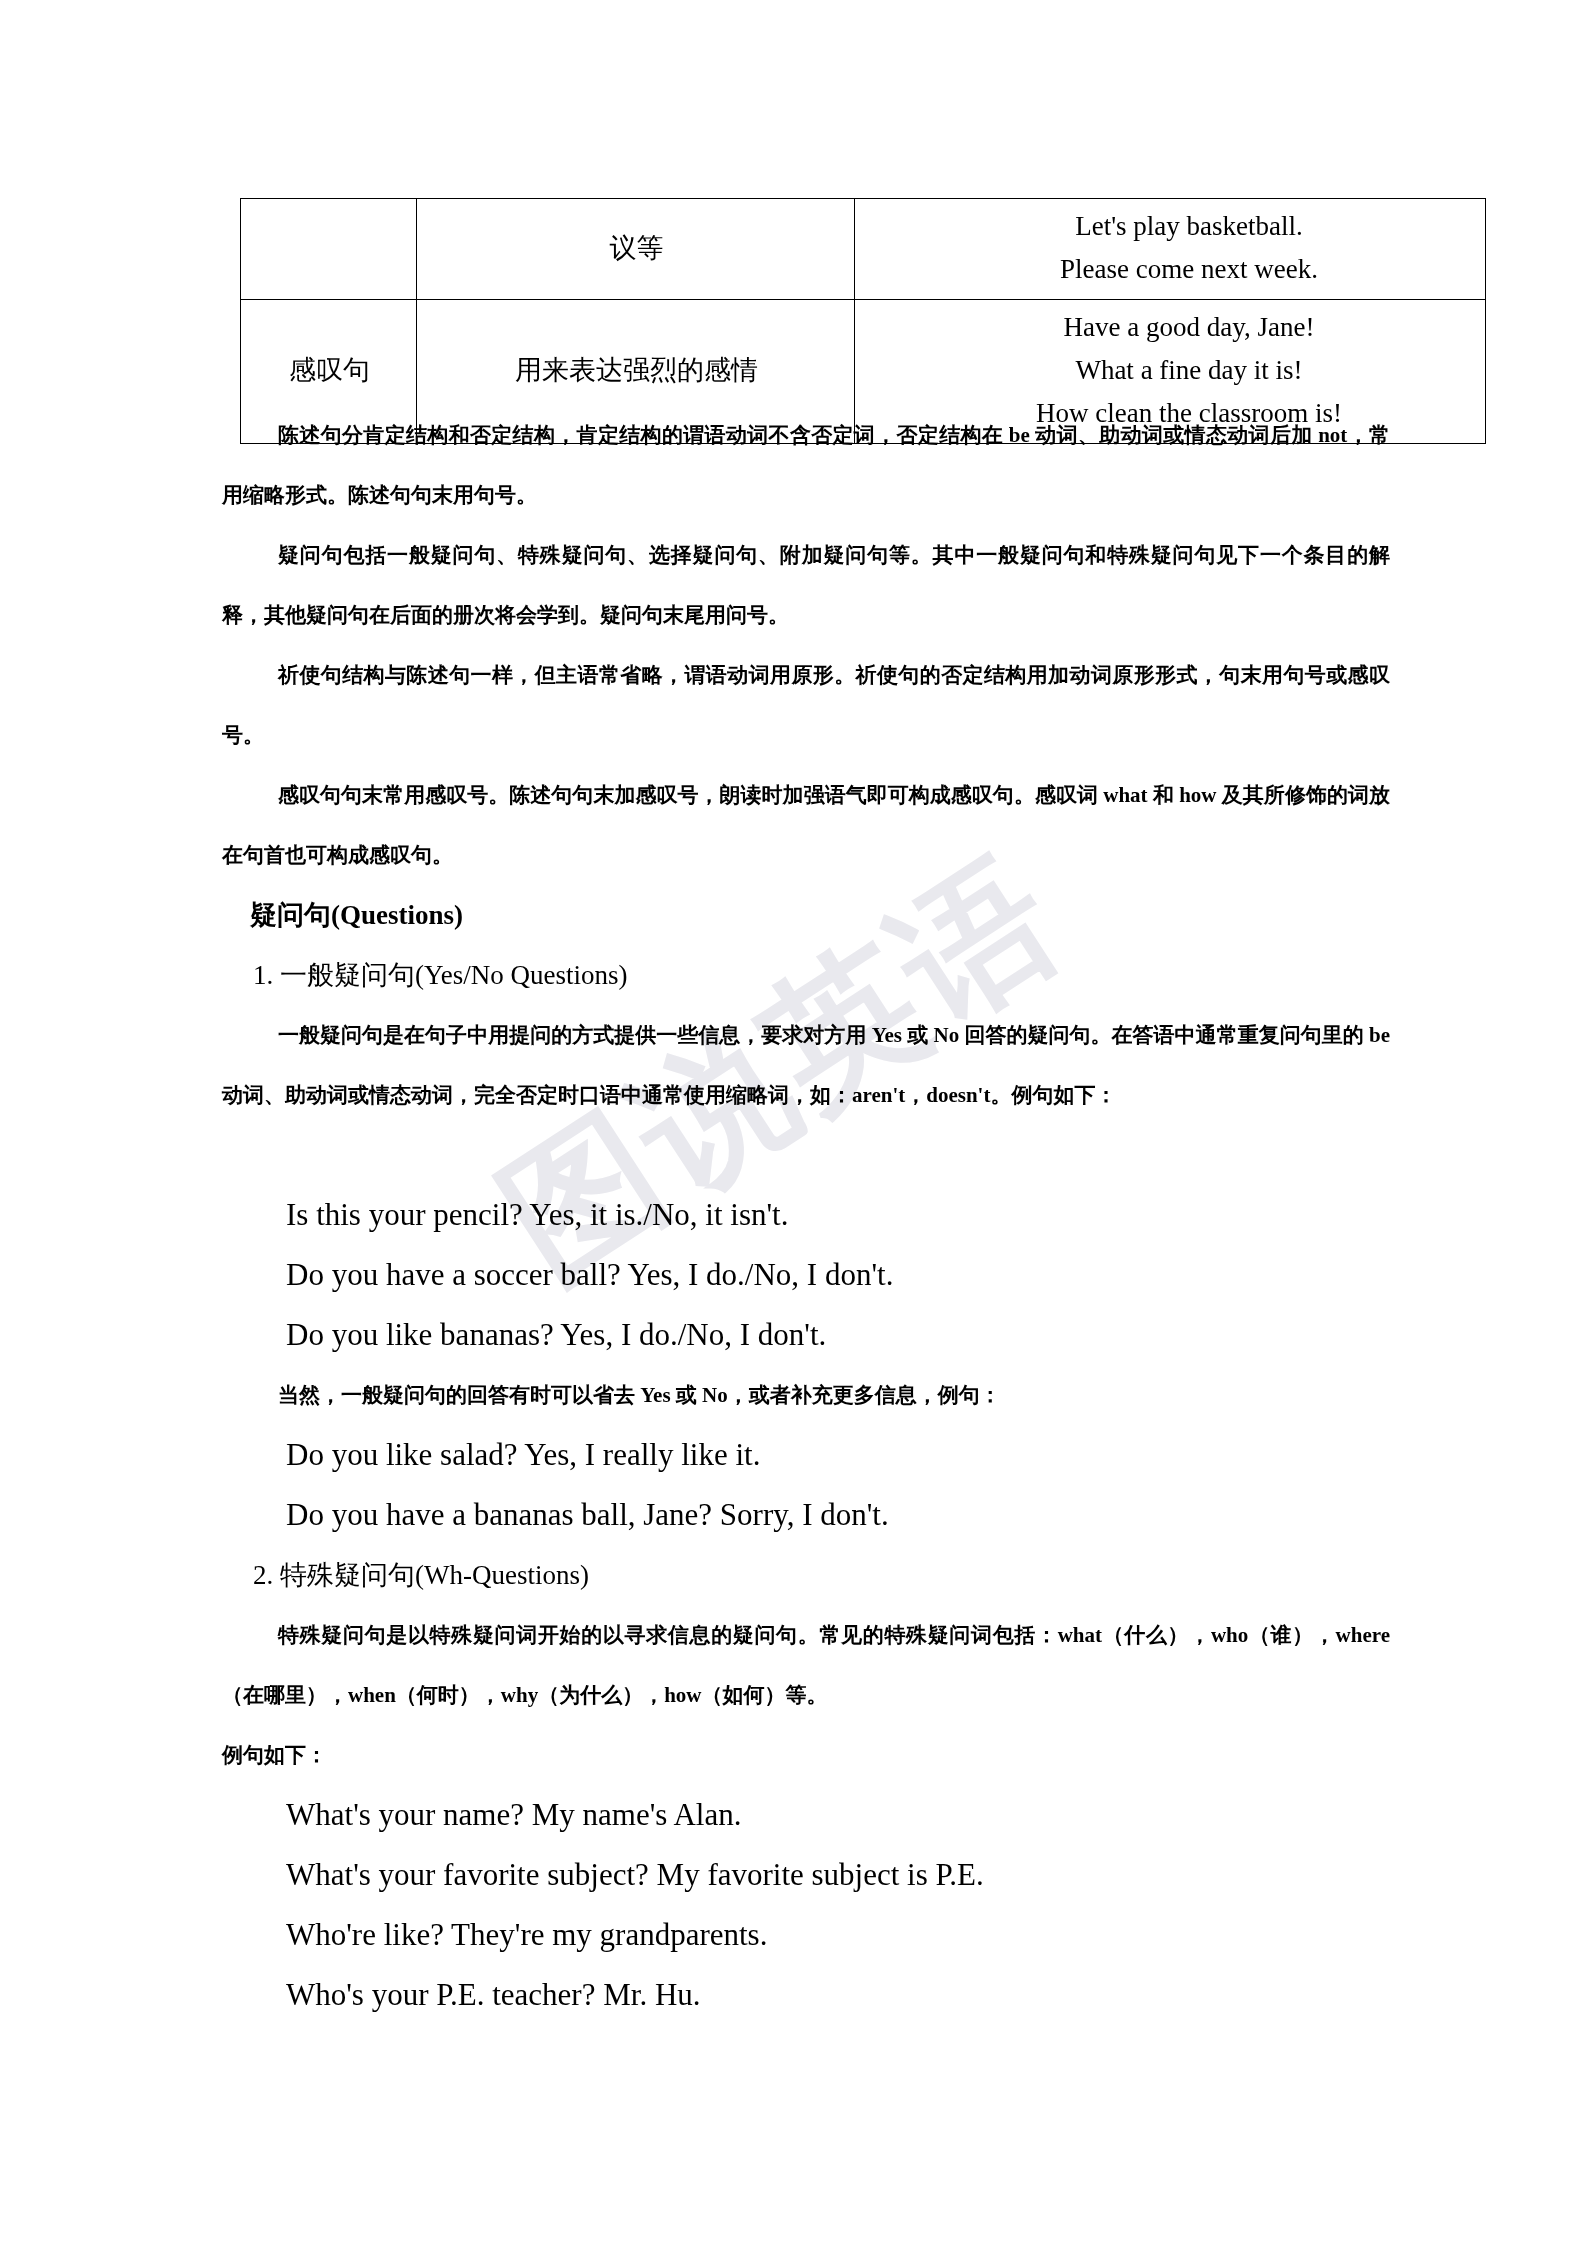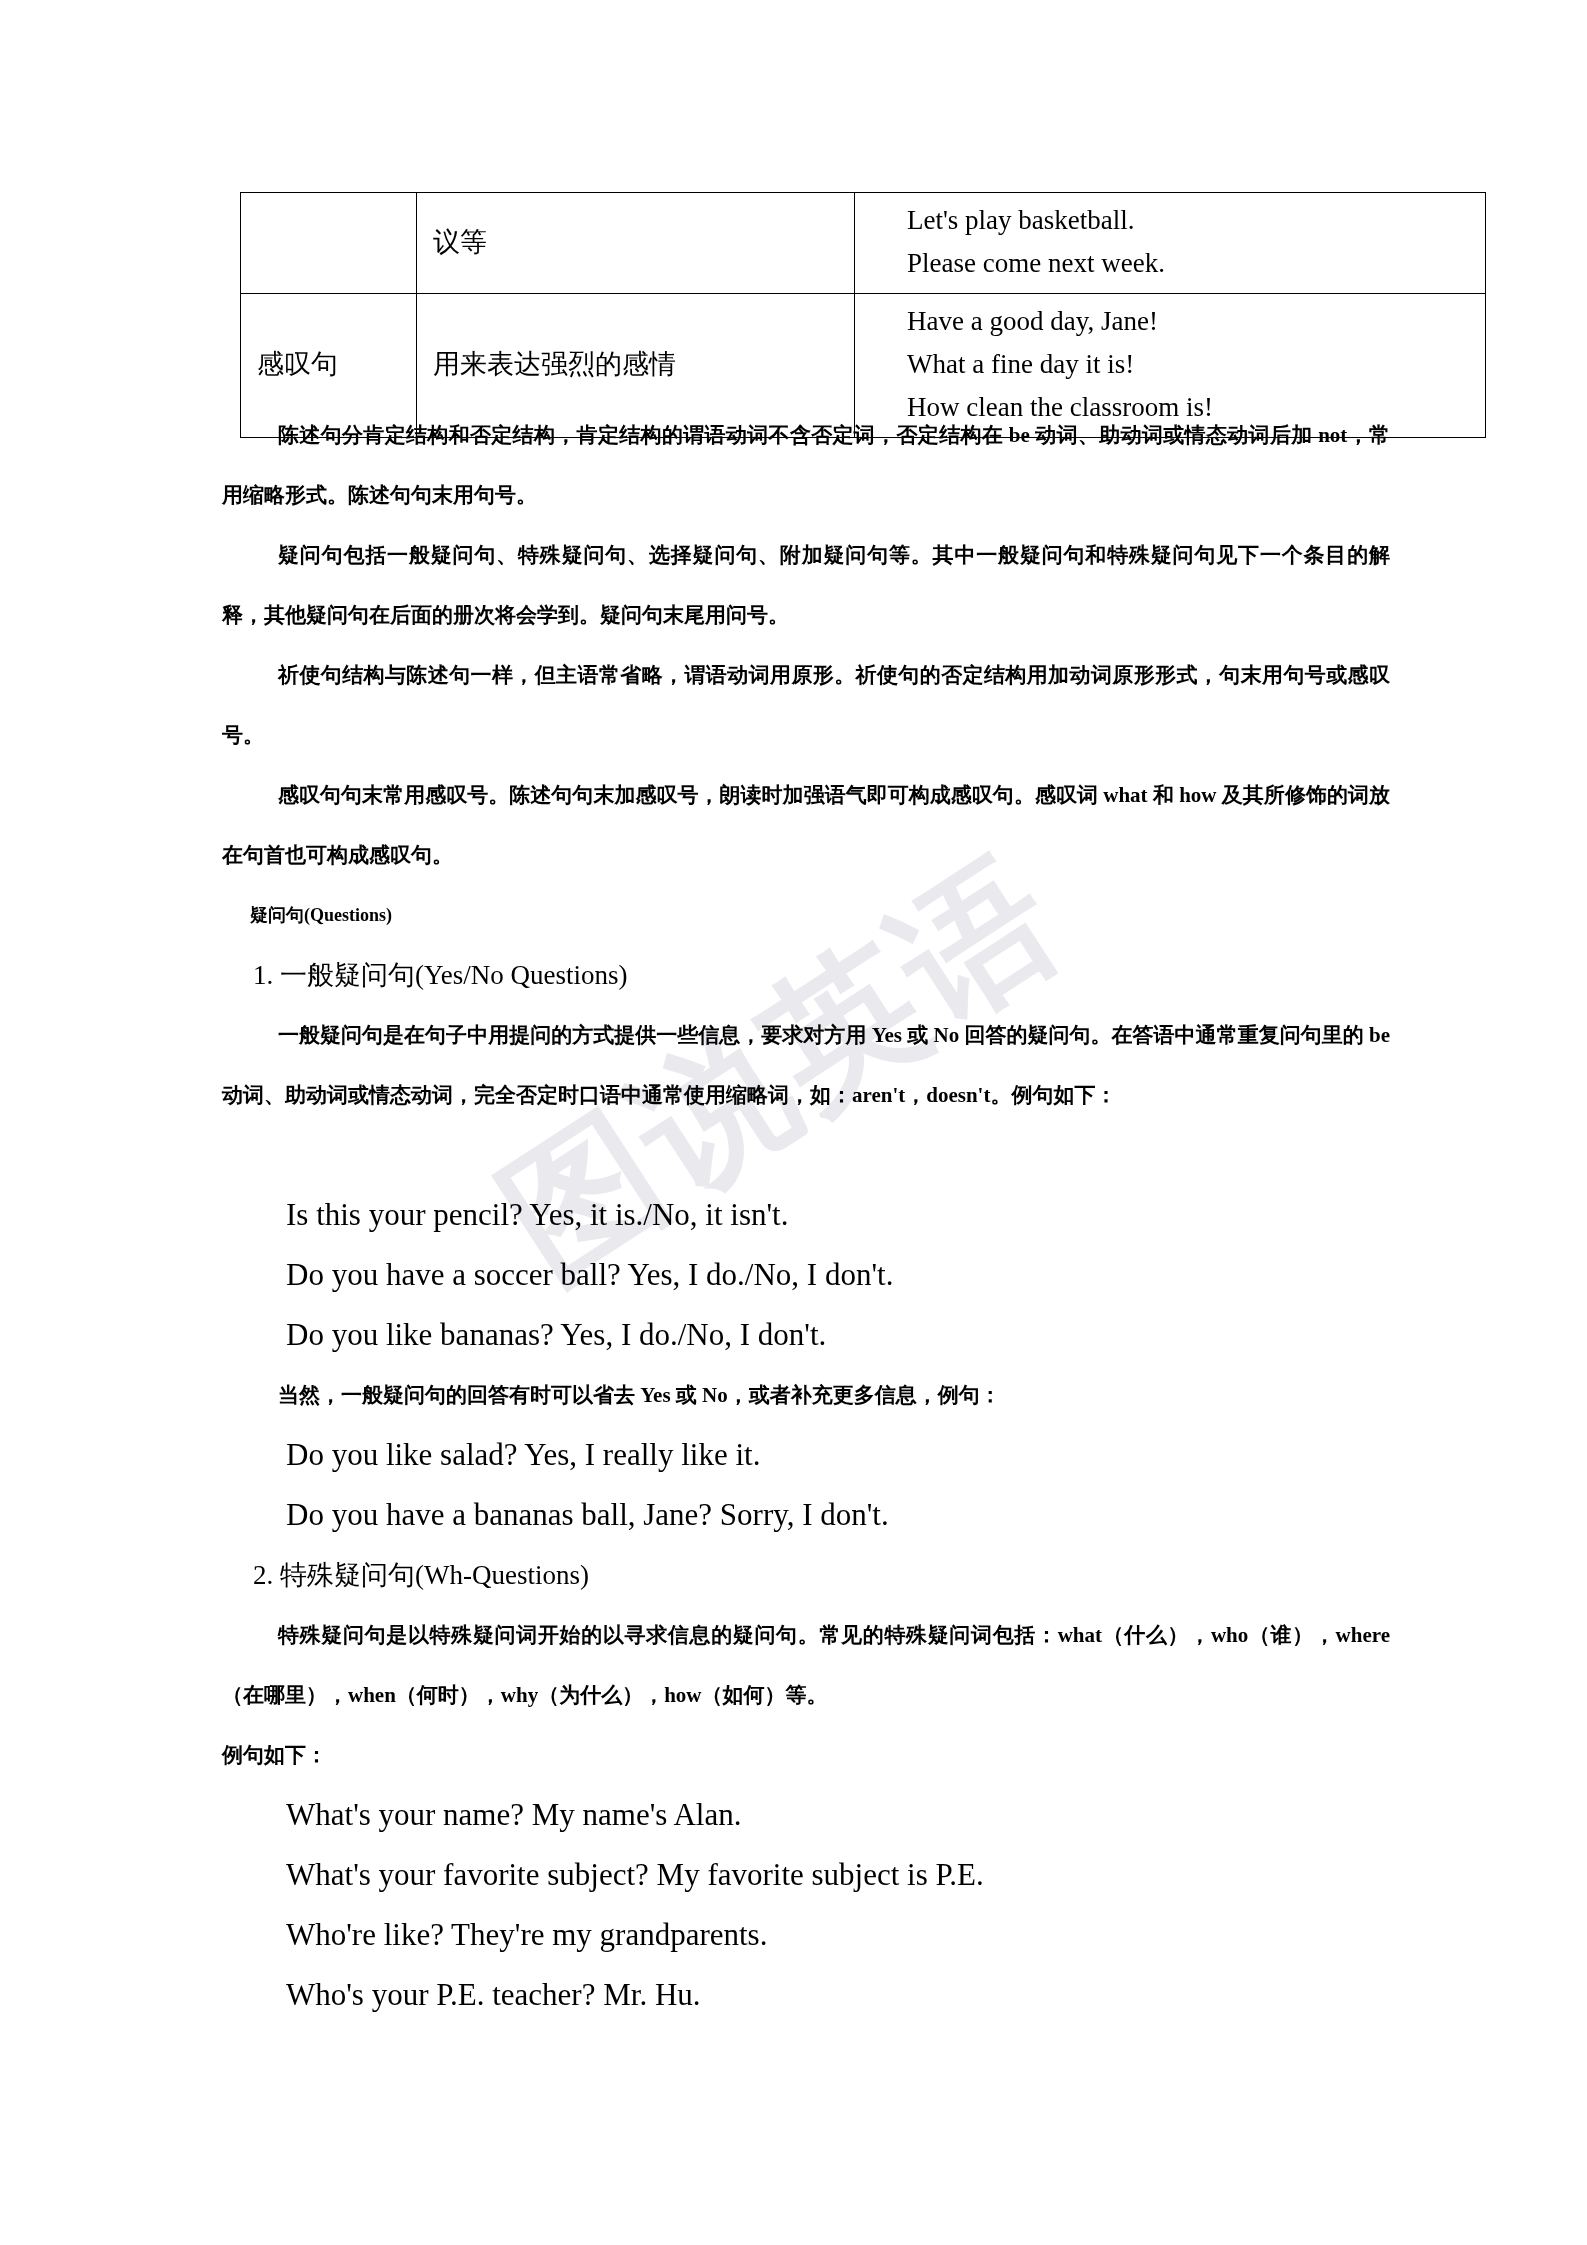--- a/index.html
+++ b/index.html
@@ -59,24 +59,25 @@
     position: absolute;
     left: 0; top: 0;
     width: 1587px;
     z-index: 2;
   }
 
   
   .grammar-table {
     position: absolute;
     left: 240px;
-    top: 192px;
+    top: 198px;
     width: 1152px;
     border-collapse: collapse;
     table-layout: fixed;
+    text-align: center;
   }
   .grammar-table td {
     border: 1.6px solid #000000;
     vertical-align: middle;
     padding: 6px 14px 8px 16px;
     font-size: 27px;
     line-height: 43px;
   }
   .grammar-table .col-type   { width: 145px; margin-left: 42px; }
   .grammar-table .col-desc   { width: 407px; }
@@ -103,21 +104,21 @@
     width: 1168px;
     font-size: 31px;
     line-height: 60px;
     text-indent: 64px;
     white-space: nowrap;
   }
   .heading {
     position: absolute;
     left: 222px;
     width: 1168px;
-    font-size: 18px;
+    font-size: 27px;
     line-height: 60px;
     font-weight: 700;
     text-indent: 28px;
     white-space: nowrap;
   }
   .subheading {
     position: absolute;
     left: 225px;
     width: 1168px;
     font-size: 27px;

